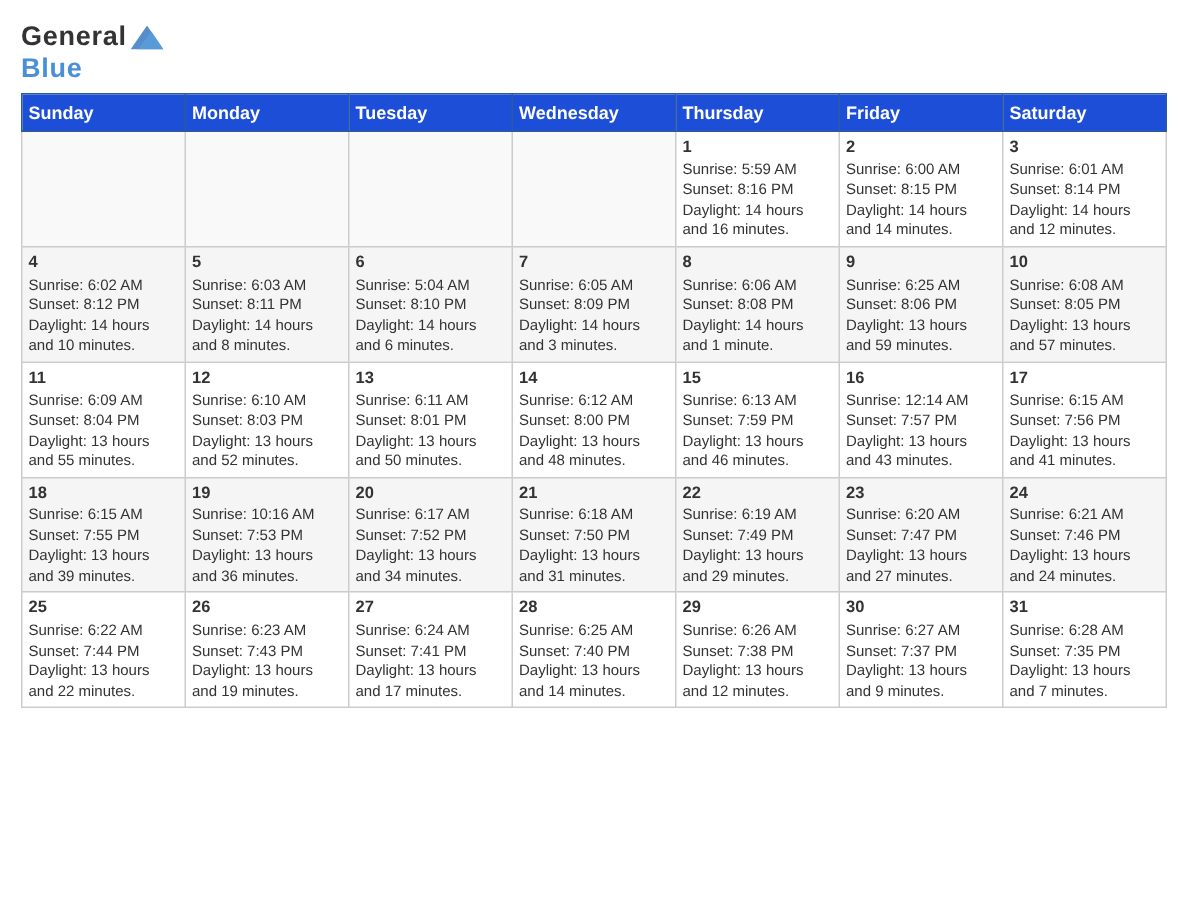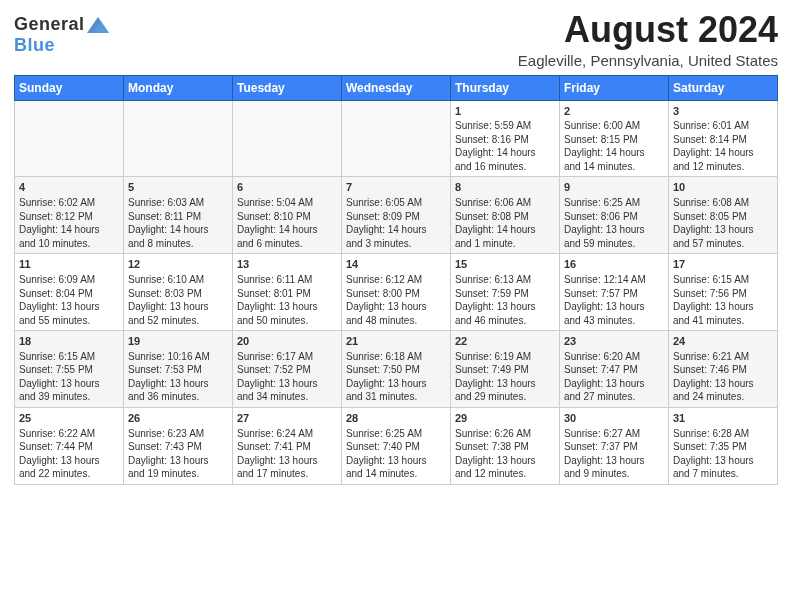--- a/index.html
+++ b/index.html
@@ -63,21 +63,21 @@
       font-size: 15px;
       color: #444;
       margin-top: 2px;
     }
     .calendar {
       width: 100%;
       border-collapse: collapse;
       font-size: 10.5px;
     }
     .calendar thead th {
-      background-color: #3b82f6;
+      background-color: #1d4ed8;
       color: #fff;
       font-size: 12px;
       font-weight: bold;
       padding: 5px 4px;
       text-align: left;
       border: 1px solid #2a5a9f;
     }
     .calendar tbody td {
       border: 1px solid #ccc;
       vertical-align: top;
@@ -118,24 +118,20 @@
         <span class="logo-text-general">General</span>
         <svg class="logo-icon" viewBox="0 0 22 16" xmlns="http://www.w3.org/2000/svg">
           <polygon points="0,16 11,0 22,16" fill="#3a7abf" opacity="0.85"></polygon>
           <polygon points="5,16 14,4 22,16" fill="#5aa0df" opacity="0.7"></polygon>
         </svg>
       </div>
       <div class="logo-line">
         <span class="logo-text-blue">Blue</span>
       </div>
     </div>
-    <div class="title-section">
-      <div class="main-title">August 2024</div>
-      <div class="sub-title">Eagleville, Pennsylvania, United States</div>
-    </div>
   </div>
 
   <table class="calendar">
     <thead>
       <tr id="weekday-row">
           <th>Sunday</th>
           <th>Monday</th>
           <th>Tuesday</th>
           <th>Wednesday</th>
           <th>Thursday</th>

